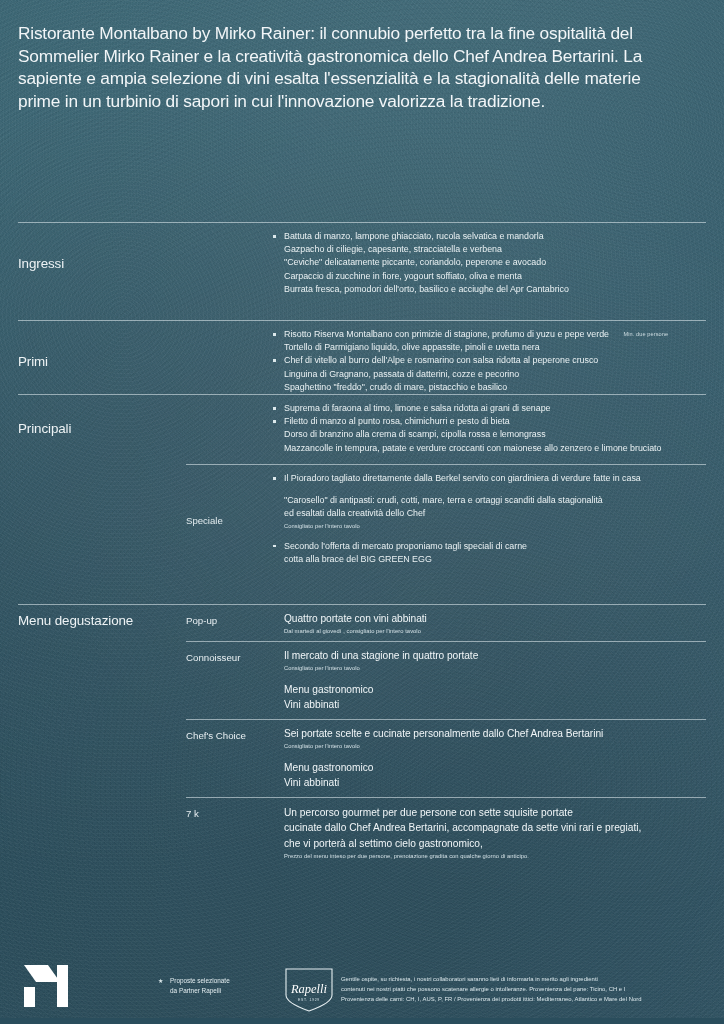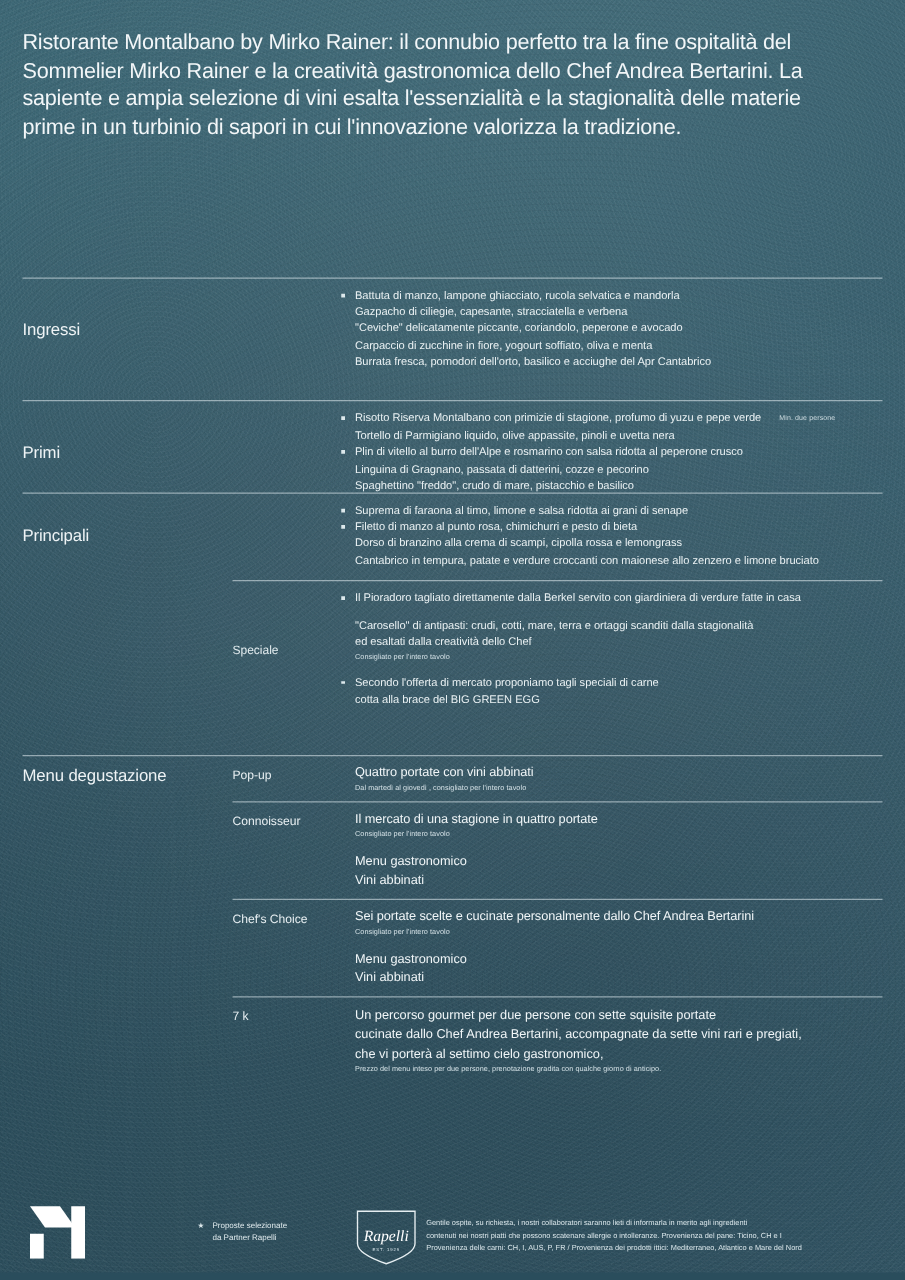--- a/index.html
+++ b/index.html
@@ -237,37 +237,37 @@
       <div class="row">
         <div class="cat">Primi</div>
         <div class="sub"></div>
         <div class="items">
           <div class="item">
             <span class="bullet"></span>
             <span>Risotto Riserva Montalbano con primizie di stagione, profumo di yuzu e pepe verde</span>
             <span class="min">Min. due persone</span>
           </div>
           <div class="item"><span>Tortello di Parmigiano liquido, olive appassite, pinoli e uvetta nera</span></div>
-          <div class="item"><span class="bullet"></span><span>Plin di vitello al burro dell'Alpe e rosmarino con salsa ridotta al peperone crusco</span></div>
+          <div class="item"><span class="bullet"></span><span>Chef di vitello al burro dell'Alpe e rosmarino con salsa ridotta al peperone crusco</span></div>
           <div class="item"><span>Linguina di Gragnano, passata di datterini, cozze e pecorino</span></div>
           <div class="item"><span>Spaghettino "freddo", crudo di mare, pistacchio e basilico</span></div>
         </div>
       </div>
     </div>
 
     <div class="section" style="top:394px;">
       <div class="rule"></div>
       <div class="row">
         <div class="cat">Principali</div>
         <div class="sub"></div>
         <div class="items">
           <div class="item"><span class="bullet"></span><span>Suprema di faraona al timo, limone e salsa ridotta ai grani di senape</span></div>
           <div class="item"><span class="bullet"></span><span>Filetto di manzo al punto rosa, chimichurri e pesto di bieta</span></div>
           <div class="item"><span>Dorso di branzino alla crema di scampi, cipolla rossa e lemongrass</span></div>
-          <div class="item"><span>Cantabrico in tempura, patate e verdure croccanti con maionese allo zenzero e limone bruciato</span></div>
+          <div class="item"><span>Mazzancolle in tempura, patate e verdure croccanti con maionese allo zenzero e limone bruciato</span></div>
         </div>
       </div>
     </div>
 
     <div class="section" style="top:464px;">
       <div class="rule short"></div>
       <div class="row">
         <div class="cat"></div>
         <div class="sub">Speciale</div>
         <div class="items">

